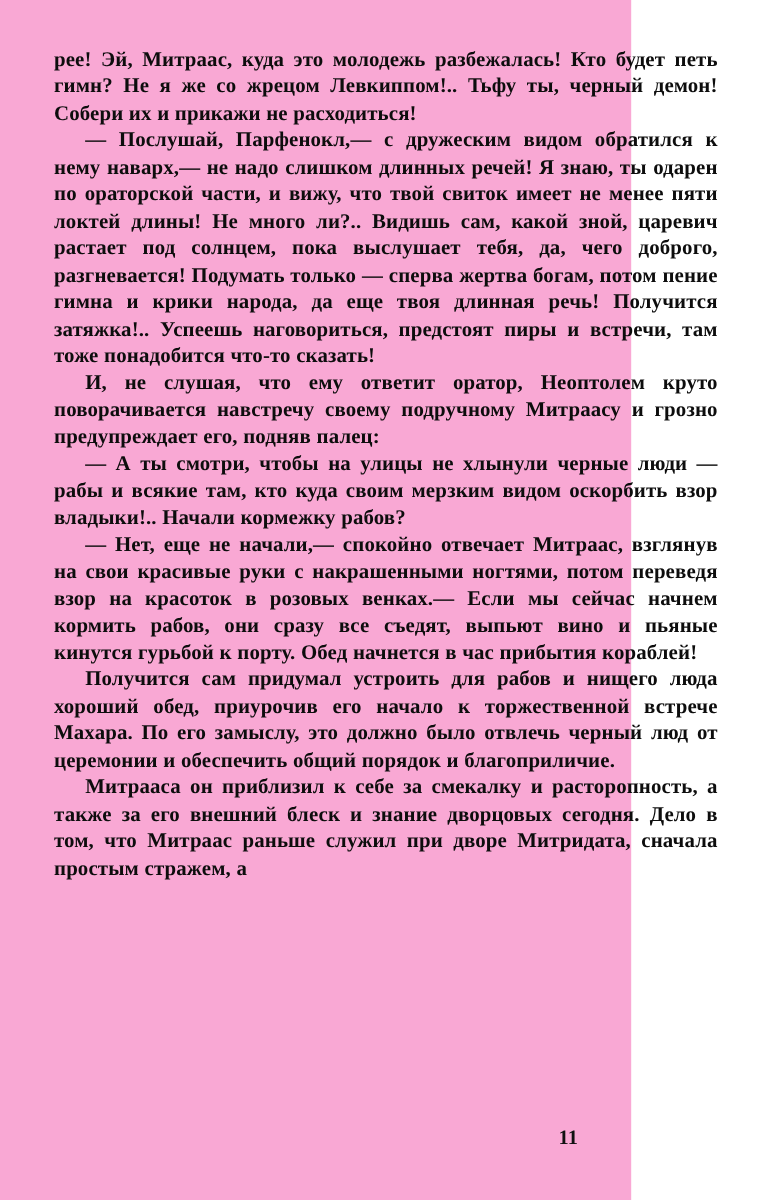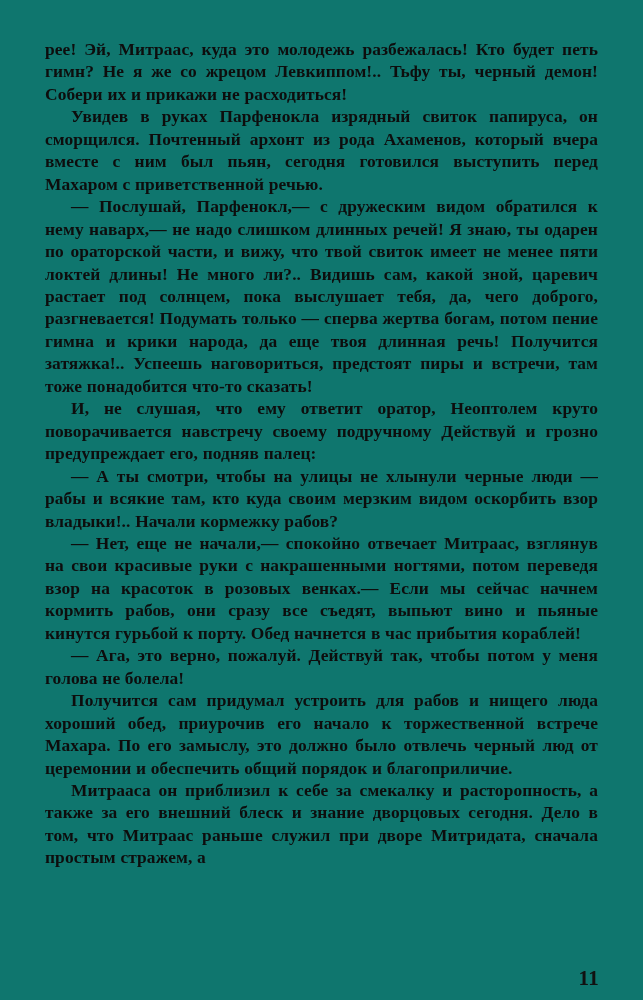--- a/index.html
+++ b/index.html
@@ -12,23 +12,23 @@
     height: 1000px;
     position: relative;
     overflow: hidden;
     font-family: "Liberation Serif", "DejaVu Serif", serif;
   }
 
   .page {
     position: absolute;
     left: 0;
     top: 0;
-    width: 643px;
+    width: 526px;
     height: 1000px;
-    background: #0f766e;
+    background: #f9a8d4;
   }
 
   .text-block {
     position: absolute;
     left: 45px;
     top: 38px;
     width: 553px;
   }
 
   .para {
@@ -48,40 +48,38 @@
     text-indent: 26px;
   }
 
   .para.cont {
     text-indent: 0;
   }
 
   .page-number {
     position: absolute;
     right: 44px;
-    top: 966px;
-    font-size: 21px;
+    top: 938px;
+    font-size: 17px;
     font-weight: 700;
     color: #111111;
     font-family: "Liberation Serif", "DejaVu Serif", serif;
     letter-spacing: 0.3px;
   }
 </style>
 </head>
 <body>
 
 <div class="page">
 
   <div class="text-block">
     <p class="para cont">рее! Эй, Митраас, куда это молодежь разбежалась! Кто будет петь гимн? Не я же со жрецом Левкиппом!.. Тьфу ты, черный демон! Собери их и прикажи не расходиться!</p>
-    <p class="para indent">Увидев в руках Парфенокла изрядный свиток папируса, он сморщился. Почтенный архонт из рода Ахаменов, который вчера вместе с ним был пьян, сегодня готовился выступить перед Махаром с приветственной речью.</p>
     <p class="para indent">— Послушай, Парфенокл,— с дружеским видом обратился к нему наварх,— не надо слишком длинных речей! Я знаю, ты одарен по ораторской части, и вижу, что твой свиток имеет не менее пяти локтей длины! Не много ли?.. Видишь сам, какой зной, царевич растает под солнцем, пока выслушает тебя, да, чего доброго, разгневается! Подумать только — сперва жертва богам, потом пение гимна и крики народа, да еще твоя длинная речь! Получится затяжка!.. Успеешь наговориться, предстоят пиры и встречи, там тоже понадобится что-то сказать!</p>
-    <p class="para indent">И, не слушая, что ему ответит оратор, Неоптолем круто поворачивается навстречу своему подручному Действуй и грозно предупреждает его, подняв палец:</p>
+    <p class="para indent">И, не слушая, что ему ответит оратор, Неоптолем круто поворачивается навстречу своему подручному Митраасу и грозно предупреждает его, подняв палец:</p>
     <p class="para indent">— А ты смотри, чтобы на улицы не хлынули черные люди — рабы и всякие там, кто куда своим мерзким видом оскорбить взор владыки!.. Начали кормежку рабов?</p>
     <p class="para indent">— Нет, еще не начали,— спокойно отвечает Митраас, взглянув на свои красивые руки с накрашенными ногтями, потом переведя взор на красоток в розовых венках.— Если мы сейчас начнем кормить рабов, они сразу все съедят, выпьют вино и пьяные кинутся гурьбой к порту. Обед начнется в час прибытия кораблей!</p>
-    <p class="para indent">— Ага, это верно, пожалуй. Действуй так, чтобы потом у меня голова не болела!</p>
     <p class="para indent">Получится сам придумал устроить для рабов и нищего люда хороший обед, приурочив его начало к торжественной встрече Махара. По его замыслу, это должно было отвлечь черный люд от церемонии и обеспечить общий порядок и благоприличие.</p>
     <p class="para indent">Митрааса он приблизил к себе за смекалку и расторопность, а также за его внешний блеск и знание дворцовых сегодня. Дело в том, что Митраас раньше служил при дворе Митридата, сначала простым стражем, а</p>
   </div>
 
   <div class="page-number">11</div>
 
 </div>
 
 </body></html>

